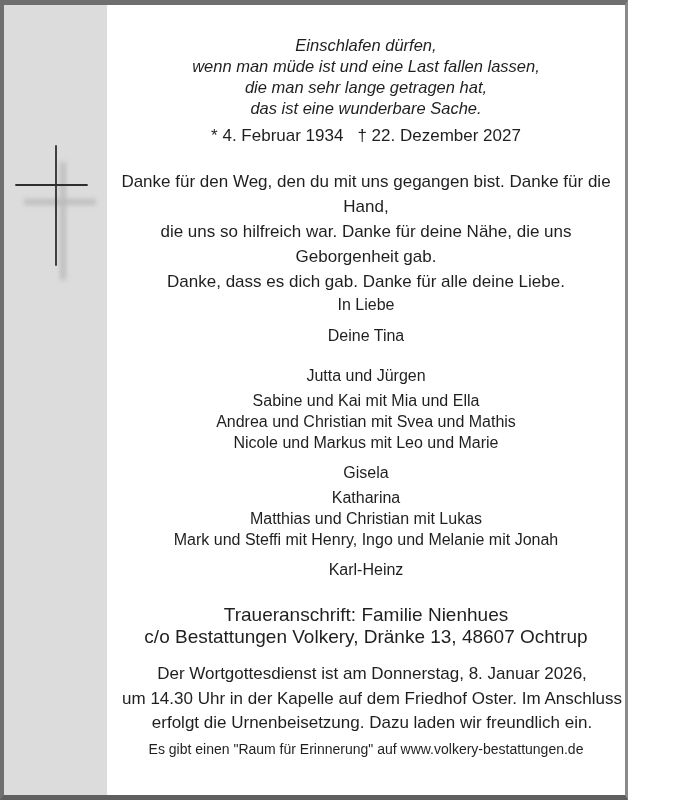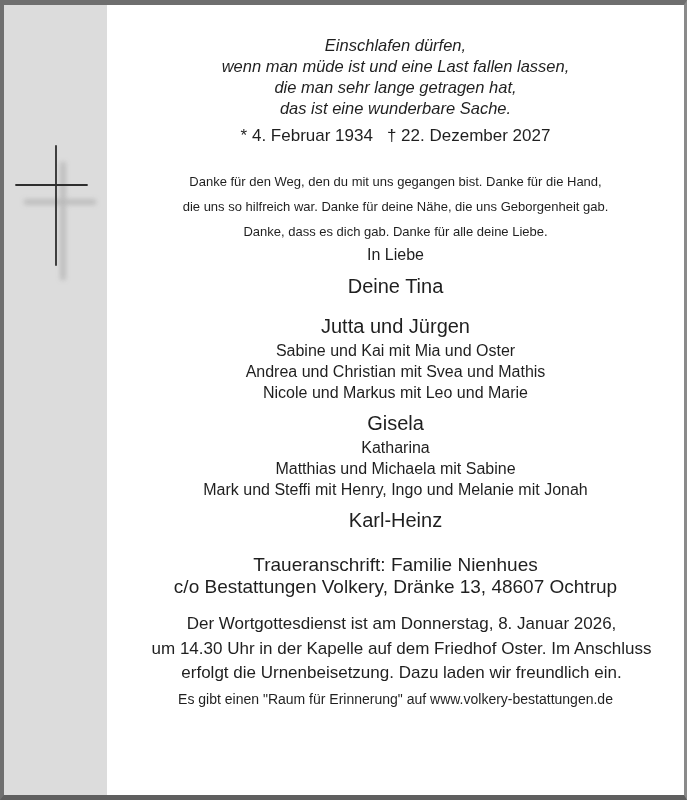--- a/index.html
+++ b/index.html
@@ -1,20 +1,20 @@
 <!DOCTYPE html>
 <html><head>
 <meta charset="utf-8">
 <style>
   html, body { margin: 0; padding: 0; background: #ffffff; }
   * { box-sizing: border-box; }
 
   .page {
     position: relative;
-    width: 687px;
+    width: 628px;
     height: 800px;
     background: #ffffff;
     border-top: 5px solid #6f6f6f;
     border-left: 4px solid #6f6f6f;
     border-right: 3px solid #8a8a8a;
     border-bottom: 5px solid #5f5f5f;
     overflow: hidden;
     font-family: "Liberation Sans", "DejaVu Sans", sans-serif;
     color: #1f1f1f;
   }
@@ -58,34 +58,34 @@
 
   .dates {
     margin-top: 6px;
     font-size: 17px;
     line-height: 22px;
   }
   .dates .death { margin-left: 14px; }
 
   .thanks {
     margin: 22px 0 0 0;
-    font-size: 13px;
+    font-size: 17px;
     line-height: 25px;
     white-space: pre-line;
   }
 
   .in-liebe {
     margin-top: 0;
     font-size: 16px;
     line-height: 21px;
   }
 
   .mourners { margin-top: 0; }
   .mourner.small { font-size: 16px; line-height: 21px; }
-  .mourner.large { font-size: 20px; line-height: 28px; margin-top: 6px; }
+  .mourner.large { font-size: 16px; line-height: 28px; margin-top: 6px; }
   .mourner.large:first-child { margin-top: 7px; }
   .mourner.large + .mourner.large { margin-top: 12px; }
 
   .address {
     margin-top: 20px;
     font-size: 19px;
     line-height: 22px;
   }
 
   .service {
@@ -140,26 +140,26 @@
 
     <p class="thanks">Danke für den Weg, den du mit uns gegangen bist. Danke für die Hand,
 die uns so hilfreich war. Danke für deine Nähe, die uns Geborgenheit gab.
 Danke, dass es dich gab. Danke für alle deine Liebe.</p>
 
     <div class="in-liebe">In Liebe</div>
 
     <div class="mourners">
         <div class="mourner large">Deine Tina</div>
         <div class="mourner large">Jutta und Jürgen</div>
-        <div class="mourner small">Sabine und Kai mit Mia und Oster</div>
+        <div class="mourner small">Sabine und Kai mit Mia und Ella</div>
         <div class="mourner small">Andrea und Christian mit Svea und Mathis</div>
         <div class="mourner small">Nicole und Markus mit Leo und Marie</div>
         <div class="mourner large">Gisela</div>
         <div class="mourner small">Katharina</div>
-        <div class="mourner small">Matthias und Michaela mit Sabine</div>
+        <div class="mourner small">Matthias und Christian mit Lukas</div>
         <div class="mourner small">Mark und Steffi mit Henry, Ingo und Melanie mit Jonah</div>
         <div class="mourner large">Karl-Heinz</div>
       </div>
 
     <div class="address">
       <div>Traueranschrift: Familie Nienhues</div>
       <div>c/o Bestattungen Volkery, Dränke 13, 48607 Ochtrup</div>
     </div>
 
     <p class="service">Der Wortgottesdienst ist am Donnerstag, 8. Januar 2026,

